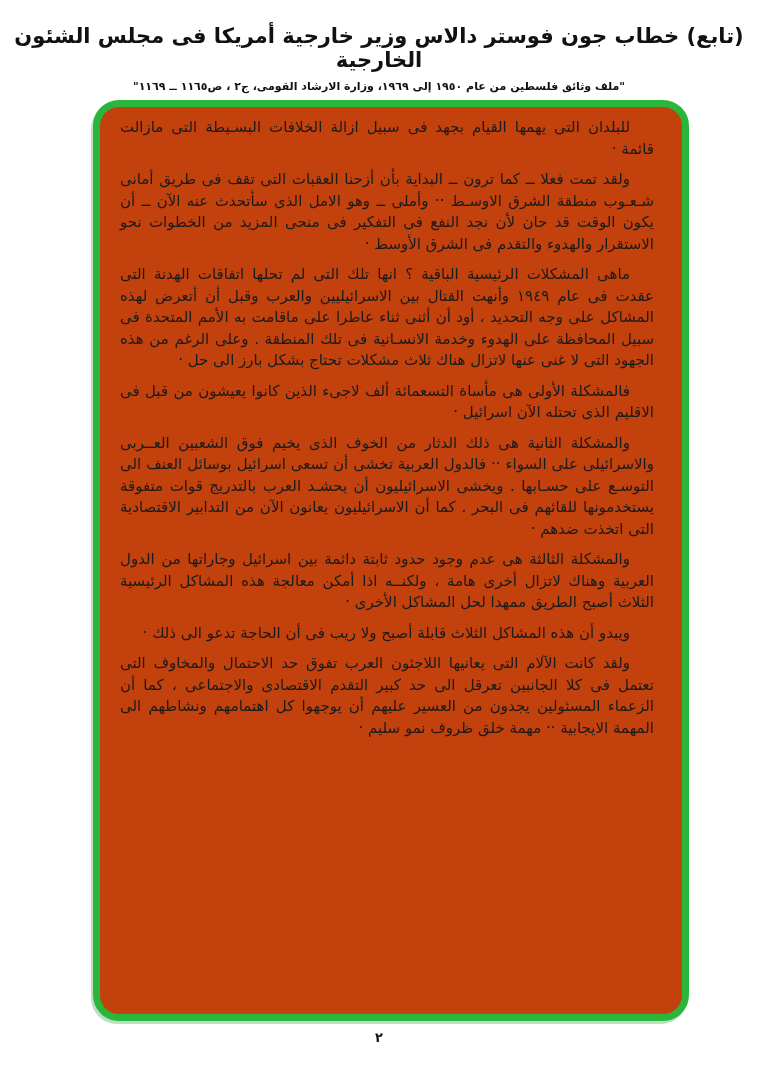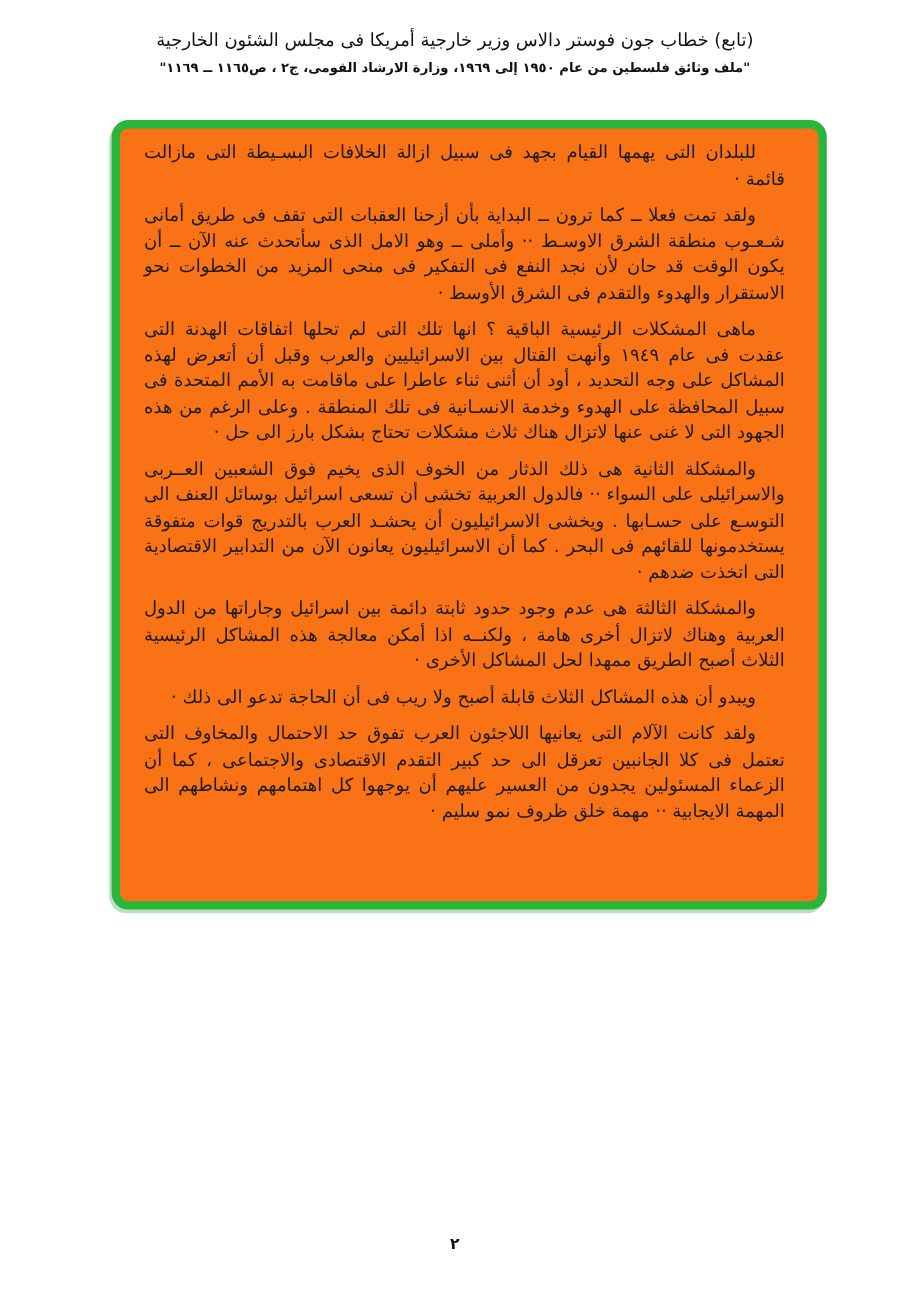--- a/index.html
+++ b/index.html
@@ -22,41 +22,41 @@
   .header {
     position: absolute;
     top: 24px;
     left: 0;
     right: 0;
     text-align: center;
     direction: rtl;
     color: #111111;
   }
   .title {
-    font-size: 15px;
-    font-weight: 400;
+    font-size: 21px;
+    font-weight: 700;
     letter-spacing: 0.2px;
   }
   .subtitle {
     margin-top: 8px;
     font-size: 11px;
     font-weight: 700;
   }
   .content-frame {
     position: absolute;
     left: 93px;
     top: 100px;
     width: 596px;
-    height: 658px;
+    height: 921px;
     box-sizing: border-box;
     border: 7px solid #2ab63a; 
-    border-radius: 14px;
+    border-radius: 26px;
     padding: 10px 28px 10px 20px;
     overflow: hidden;
-    background: #f97316;
+    background: #c2410c;
     box-shadow: -2px 3px 0 0 rgba(30, 150, 45, 0.30);
   }
   .paragraphs p {
     direction: rtl;
     unicode-bidi: embed;
     text-align: justify;
     font-size: 15px;
     line-height: 21.5px;
     color: #1b1b1b;
     margin: 0 0 9px 0;
@@ -81,20 +81,21 @@
   <div class="header">
     <div class="title">(تابع) خطاب جون فوستر دالاس وزير خارجية أمريكا فى مجلس الشئون الخارجية</div>
     <div class="subtitle">"ملف وثائق فلسطين من عام ١٩٥٠ إلى ١٩٦٩، وزارة الارشاد القومى، ج٢ ، ص١١٦٥ ــ ١١٦٩"</div>
   </div>
 
   <div class="content-frame" style="border-color: rgb(42, 182, 58);">
     <div class="paragraphs">
         <p>للبلدان التى يهمها القيام بجهد فى سبيل ازالة الخلافات البسـيطة التى مازالت قائمة ·</p>
         <p>ولقد تمت فعلا ــ كما ترون ــ البداية بأن أزحنا العقبات التى تقف فى طريق أمانى شـعـوب منطقة الشرق الاوسـط ·· وأملى ــ وهو الامل الذى سأتحدث عنه الآن ــ أن يكون الوقت قد حان لأن نجد النفع فى التفكير فى منحى المزيد من الخطوات نحو الاستقرار والهدوء والتقدم فى الشرق الأوسط ·</p>
         <p>ماهى المشكلات الرئيسية الباقية ؟ انها تلك التى لم تحلها اتفاقات الهدنة التى عقدت فى عام ١٩٤٩ وأنهت القتال بين الاسرائيليين والعرب وقبل أن أتعرض لهذه المشاكل على وجه التحديد ، أود أن أثنى ثناء عاطرا على ماقامت به الأمم المتحدة فى سبيل المحافظة على الهدوء وخدمة الانسـانية فى تلك المنطقة . وعلى الرغم من هذه الجهود التى لا غنى عنها لاتزال هناك ثلاث مشكلات تحتاج بشكل بارز الى حل ·</p>
+        <p>فالمشكلة الأولى هى مأساة التسعمائة ألف لاجىء الذين كانوا يعيشون من قبل فى الاقليم الذى تحتله الآن اسرائيل ·</p>
         <p>والمشكلة الثانية هى ذلك الدثار من الخوف الذى يخيم فوق الشعبين العــربى والاسرائيلى على السواء ·· فالدول العربية تخشى أن تسعى اسرائيل بوسائل العنف الى التوسـع على حسـابها . ويخشى الاسرائيليون أن يحشـد العرب بالتدريج قوات متفوقة يستخدمونها للقائهم فى البحر . كما أن الاسرائيليون يعانون الآن من التدابير الاقتصادية التى اتخذت ضدهم ·</p>
         <p>والمشكلة الثالثة هى عدم وجود حدود ثابتة دائمة بين اسرائيل وجاراتها من الدول العربية وهناك لاتزال أخرى هامة ، ولكنــه اذا أمكن معالجة هذه المشاكل الرئيسية الثلاث أصبح الطريق ممهدا لحل المشاكل الأخرى ·</p>
         <p>ويبدو أن هذه المشاكل الثلاث قابلة أصبح ولا ريب فى أن الحاجة تدعو الى ذلك ·</p>
         <p>ولقد كانت الآلام التى يعانيها اللاجئون العرب تفوق حد الاحتمال والمخاوف التى تعتمل فى كلا الجانبين تعرقل الى حد كبير التقدم الاقتصادى والاجتماعى ، كما أن الزعماء المسئولين يجدون من العسير عليهم أن يوجهوا كل اهتمامهم ونشاطهم الى المهمة الايجابية ·· مهمة خلق ظروف نمو سليم ·</p>
       </div>
   </div>
 
   <div class="page-number">٢</div>
 
 </div>

